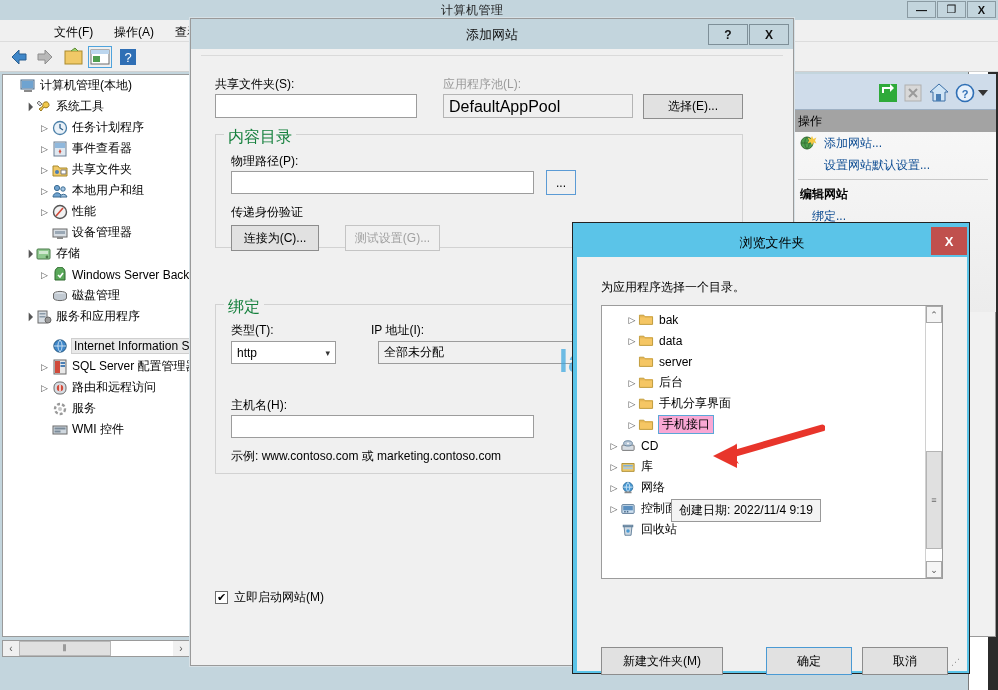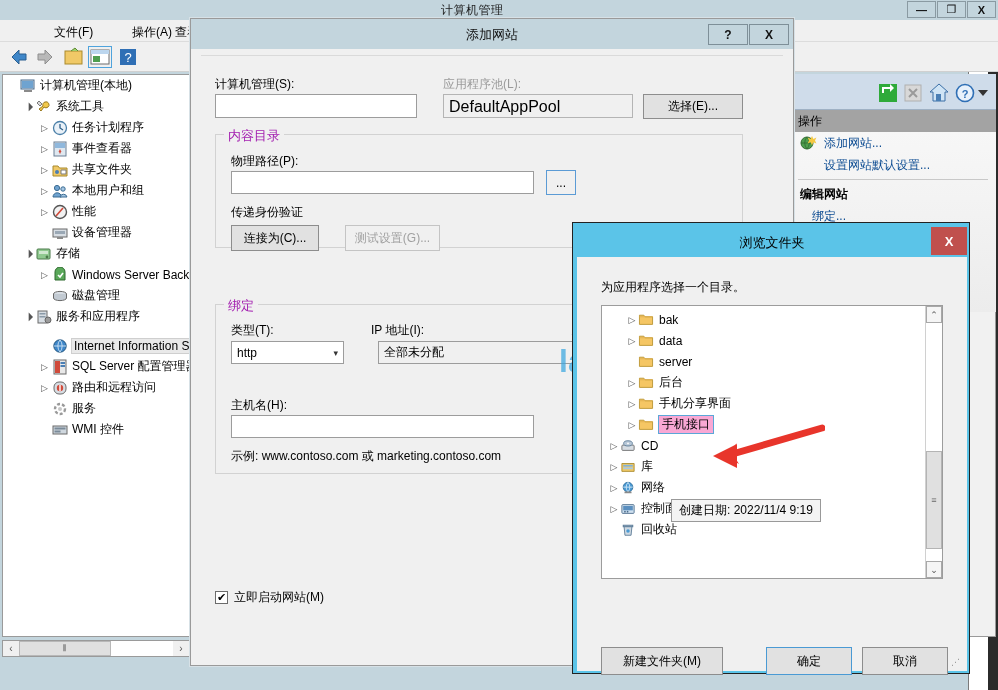--- a/index.html
+++ b/index.html
@@ -101,21 +101,21 @@
   .fld-label.dim { color:#9a9a9a; }
   .txtbox { position:absolute; background:#fff; border:1px solid #9c9c9c;
     font-size:16px; color:#000; padding:3px 5px; }
   .txtbox.readonly { background:#f0f0f0; border:1px solid #b4b4b4; }
   .btn { position:absolute; background:#e1e1e1; border:1px solid #8d8d8d;
     font-size:12px; color:#000; display:flex; align-items:center; justify-content:center; }
   .btn.dis { color:#a0a0a0; border-color:#c4c4c4; background:#f0f0f0; }
   .btn.flat { background:#f0f0f0; border:1px solid #5b9bd5; }
 
   .group { position:absolute; border:1px solid #d2d2d2; }
-  .group-lbl { position:absolute; background:#f0f0f0; font-size:13px; color:#a21caf;
+  .group-lbl { position:absolute; background:#f0f0f0; font-size:16px; color:#15803d;
     padding:0 4px; top:-8px; left:8px; }
 
   .combo { position:absolute; background:#fff; border:1px solid #9c9c9c;
     font-size:12px; padding:3px 5px; display:flex; align-items:center; }
   .combo .cv { flex:1; }
   .combo .carrow { font-size:9px; color:#333; }
   .combo.gray { background:#f0f0f0; }
 
   .chk { position:absolute; display:flex; align-items:center; font-size:12px; }
   .chkbox { width:13px; height:13px; border:1px solid #6b6b6b; background:#fff;
@@ -204,21 +204,21 @@
       <span class="mmc-title">计算机管理</span>
       <div class="mmc-winbtns">
         <div class="mmc-winbtn">—</div>
         <div class="mmc-winbtn">❐</div>
         <div class="mmc-winbtn close">X</div>
       </div>
     </div>
 
     <div class="mmc-menubar">
       <span class="mmc-menu" style="left:10px">文件(F)</span>
-      <span class="mmc-menu" style="left:88px">操作(A)</span>
+      <span class="mmc-menu" style="left:70px">操作(A)</span>
       <span class="mmc-menu" style="left:131px">查看(V)</span>
       <span class="mmc-menu" style="left:190px">帮助</span>
     </div>
 
     <div class="mmc-toolbar">
       <div class="tb-icon" style="left:8px">
         <svg class="ic" viewBox="0 0 22 20">
             <path d="M11 3 L4 10 L11 17 L11 13 L18 13 L18 7 L11 7 Z" fill="#3f87c9" stroke="#2a5f90"></path>
           </svg>
       </div>
@@ -510,42 +510,42 @@
     <div class="dlg-add-title">
       <div class="t">添加网站</div>
       <div class="dlg-add-btns">
         <div class="dlg-add-btn">?</div>
         <div class="dlg-add-btn">X</div>
       </div>
     </div>
 
     <div class="dlg-body">
 
-      <span class="fld-label" style="left:14px; top:20px">计算机管理(S):</span>
+      <span class="fld-label" style="left:14px; top:20px">共享文件夹(S):</span>
       <div class="txtbox" style="left:14px; top:38px; width:202px; height:24px"></div>
 
       <span class="fld-label dim" style="left:242px; top:20px">应用程序池(L):</span>
       <div class="txtbox readonly" style="left:242px; top:38px; width:190px; height:24px">DefaultAppPool</div>
       <div class="btn" style="left:442px; top:38px; width:100px; height:25px">选择(E)...</div>
 
       <div class="group" style="left:14px; top:78px; width:528px; height:114px">
         <span class="group-lbl">内容目录</span>
       </div>
       <span class="fld-label" style="left:30px; top:97px">物理路径(P):</span>
       <div class="txtbox" style="left:30px; top:115px; width:303px; height:23px"></div>
       <div class="btn flat" style="left:345px; top:114px; width:30px; height:25px">...</div>
       <span class="fld-label" style="left:30px; top:148px">传递身份验证</span>
       <div class="btn" style="left:30px; top:169px; width:88px; height:26px">连接为(C)...</div>
       <div class="btn dis" style="left:144px; top:169px; width:95px; height:26px">测试设置(G)...</div>
 
       <div class="group" style="left:14px; top:248px; width:528px; height:170px">
         <span class="group-lbl">绑定</span>
       </div>
       <span class="fld-label" style="left:30px; top:266px">类型(T):</span>
-      <div class="combo" style="left:30px; top:285px; width:113px; height:23px">
+      <div class="combo" style="left:30px; top:285px; width:105px; height:23px">
         <span class="cv">http</span>
         <span class="carrow">▾</span>
       </div>
       <span class="fld-label" style="left:170px; top:266px">IP 地址(I):</span>
       <div class="combo gray" style="left:177px; top:285px; width:212px; height:23px">
         <span class="cv">全部未分配</span>
         <span class="carrow">▾</span>
       </div>
       <span class="fld-label" style="left:30px; top:341px">主机名(H):</span>
       <div class="txtbox" style="left:30px; top:359px; width:303px; height:23px"></div>

